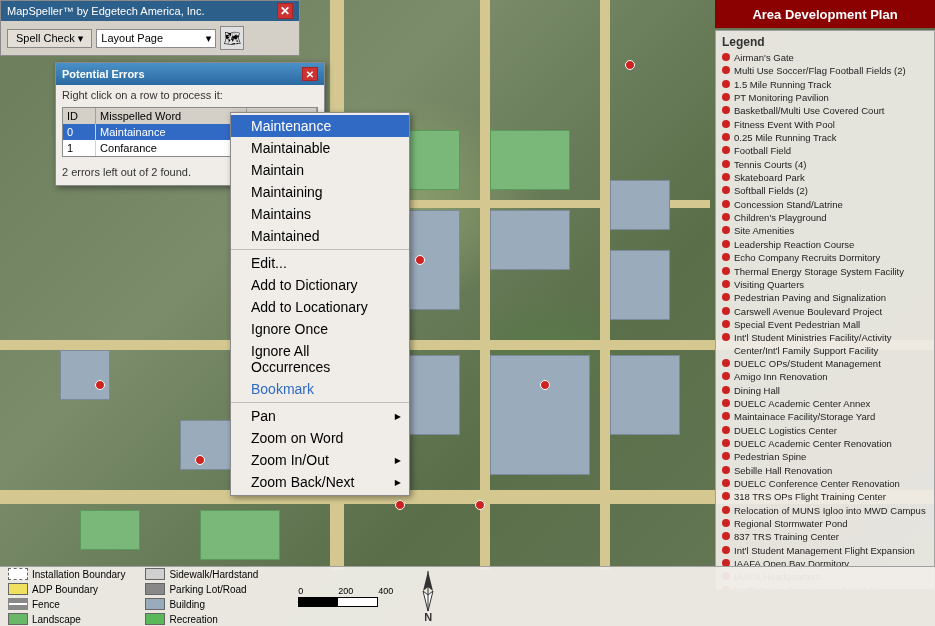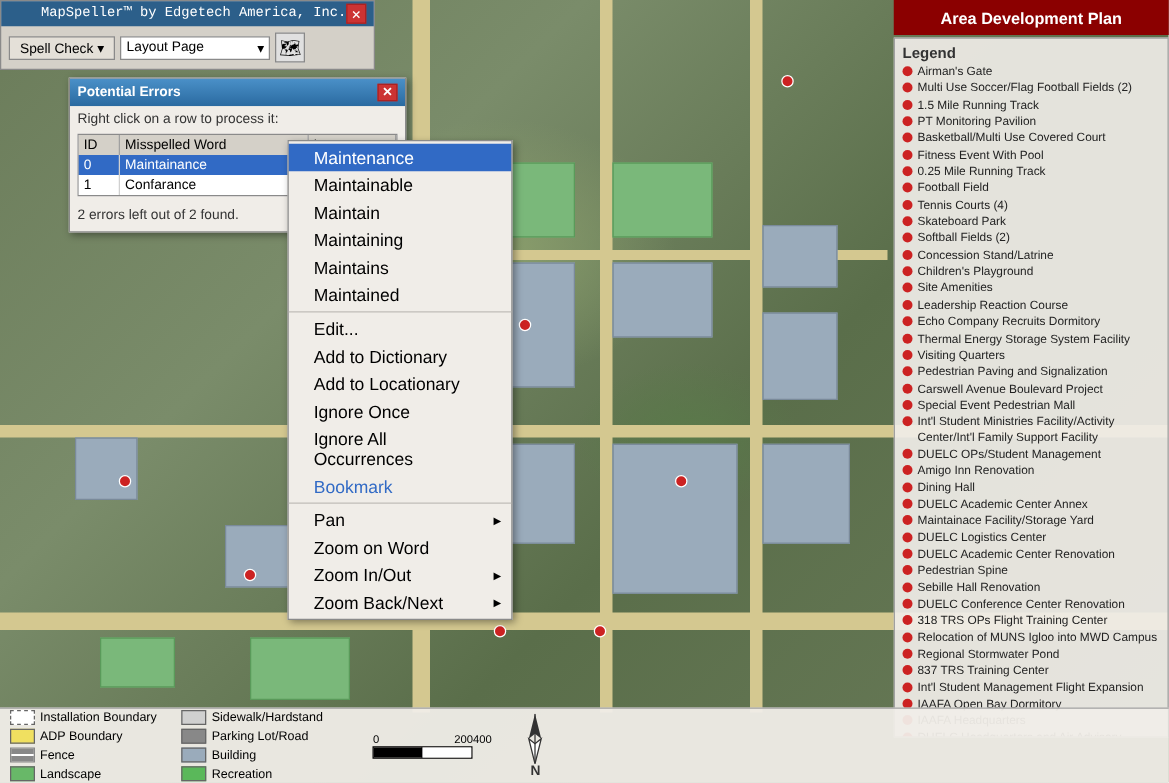--- a/index.html
+++ b/index.html
@@ -51,23 +51,22 @@
       flex-direction: column;
     }
 
     #toolbar-title {
       background: #2c5f8a;
       color: white;
       padding: 2px 6px;
       font-size: 11px;
       display: flex;
       align-items: center;
-      justify-content: flex-end;
+      justify-content: space-between;
       height: 20px;
-      font-family: Liberation Mono, monospace;
     }
 
     #toolbar-title-text {
       font-size: 11px;
     }
 
     #toolbar-close {
       cursor: pointer;
       color: white;
       font-size: 12px;
@@ -707,21 +706,21 @@
     </div>
     <div class="bottom-legend-item">
       <div class="legend-swatch" style="background:#5ab85a;"></div>
       <span>Recreation</span>
     </div>
   </div>
 
   <div class="scale-bar" style="margin-left:20px;">
     <div style="display:flex; gap:0; font-size:9px; margin-bottom:1px;">
       <span style="width:40px; text-align:left;">0</span>
-      <span style="width:40px; text-align:right;">200</span>
+      <span style="width:40px; ">200</span>
       <span style="width:0; position:relative; left:0;"> 400</span>
     </div>
     <div style="display:flex; height:10px; width:80px; border:1px solid black;">
       <div style="background:black; width:40px; border-right:1px solid black;"></div>
       <div style="background:white; width:40px;"></div>
     </div>
   </div>
 
   <div class="north-arrow" style="margin-left:20px;">
     <svg width="20" height="40" viewBox="0 0 20 40">

